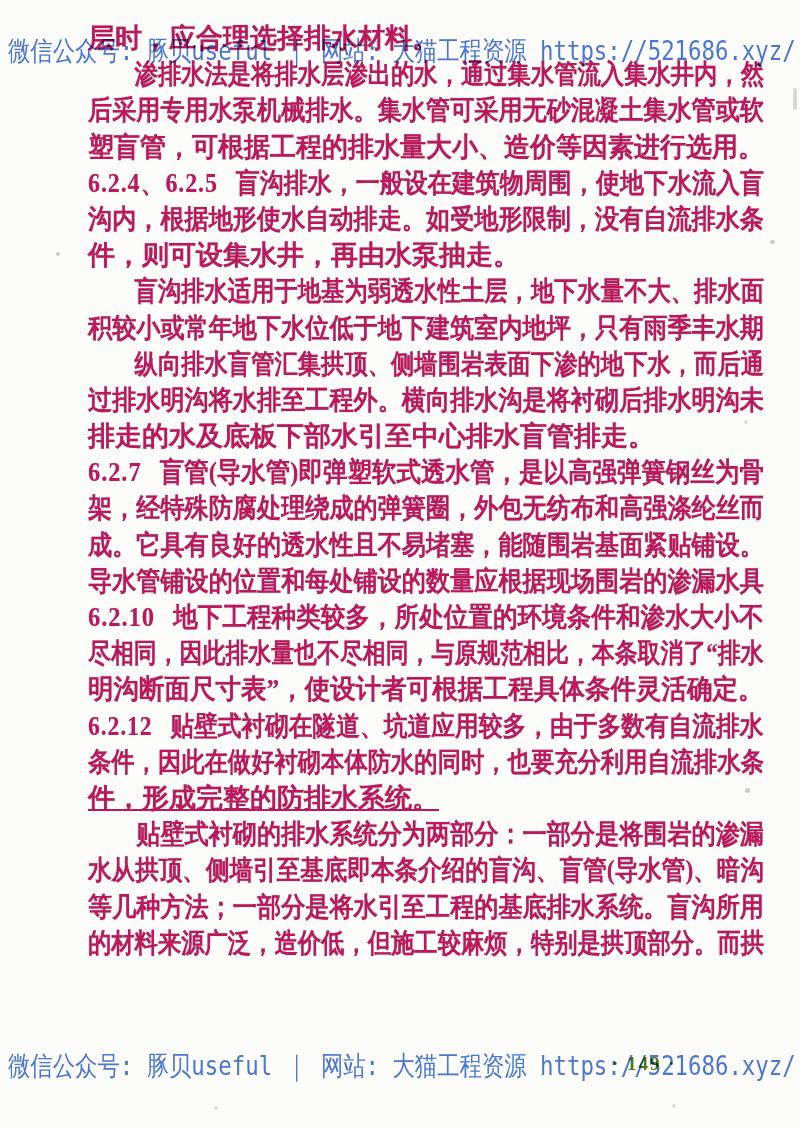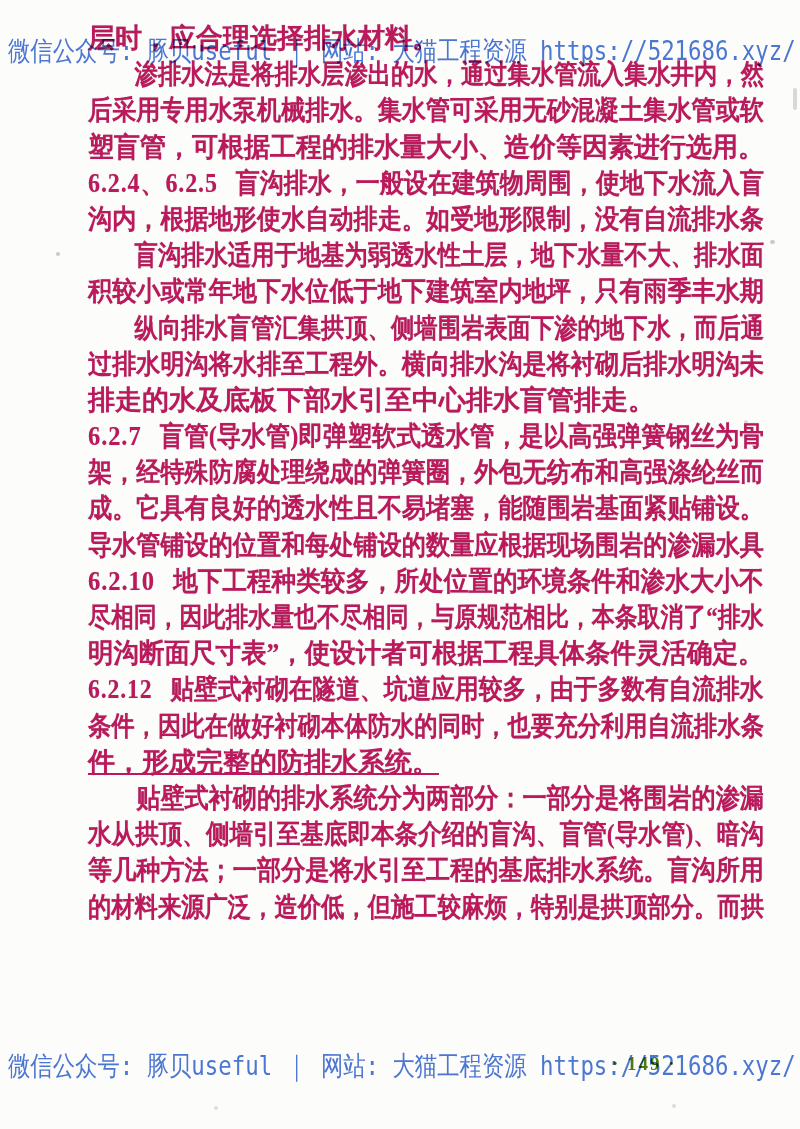--- a/index.html
+++ b/index.html
@@ -48,20 +48,21 @@
 
 <div class="page">
 
   <div class="text-block">
     <div class="line" style="white-space: nowrap;">层时，应合理选择排水材料。</div>
     <div class="line fill indent" style="white-space: nowrap; transform: scaleX(0.863346); transform-origin: left center;">渗排水法是将排水层渗出的水，通过集水管流入集水井内，然</div>
     <div class="line fill" style="white-space: nowrap; transform: scaleX(0.89418); transform-origin: left center;">后采用专用水泵机械排水。集水管可采用无砂混凝土集水管或软</div>
     <div class="line" style="white-space: nowrap; transform: scaleX(0.962963); transform-origin: left center;">塑盲管，可根据工程的排水量大小、造价等因素进行选用。</div>
     <div class="line fill" style="white-space: nowrap; transform: scaleX(0.889474); transform-origin: left center;"><b class="num">6.2.4、6.2.5</b><span>盲沟排水，一般设在建筑物周围，使地下水流入盲</span></div>
     <div class="line fill" style="white-space: nowrap; transform: scaleX(0.89418); transform-origin: left center;">沟内，根据地形使水自动排走。如受地形限制，没有自流排水条</div>
+    <div class="line" style="white-space: nowrap;">件，则可设集水井，再由水泵抽走。</div>
     <div class="line fill indent" style="white-space: nowrap; transform: scaleX(0.863346); transform-origin: left center;">盲沟排水适用于地基为弱透水性土层，地下水量不大、排水面</div>
     <div class="line fill" style="white-space: nowrap; transform: scaleX(0.89418); transform-origin: left center;">积较小或常年地下水位低于地下建筑室内地坪，只有雨季丰水期</div>
     <div class="line fill indent" style="white-space: nowrap; transform: scaleX(0.863346); transform-origin: left center;">纵向排水盲管汇集拱顶、侧墙围岩表面下渗的地下水，而后通</div>
     <div class="line fill" style="white-space: nowrap; transform: scaleX(0.89418); transform-origin: left center;">过排水明沟将水排至工程外。横向排水沟是将衬砌后排水明沟未</div>
     <div class="line" style="white-space: nowrap;">排走的水及底板下部水引至中心排水盲管排走。</div>
     <div class="line fill" style="white-space: nowrap; transform: scaleX(0.907383); transform-origin: left center;"><b class="num">6.2.7</b><span>盲管(导水管)即弹塑软式透水管，是以高强弹簧钢丝为骨</span></div>
     <div class="line fill" style="white-space: nowrap; transform: scaleX(0.89418); transform-origin: left center;">架，经特殊防腐处理绕成的弹簧圈，外包无纺布和高强涤纶丝而</div>
     <div class="line fill" style="white-space: nowrap; transform: scaleX(0.89418); transform-origin: left center;">成。它具有良好的透水性且不易堵塞，能随围岩基面紧贴铺设。</div>
     <div class="line fill" style="white-space: nowrap; transform: scaleX(0.89418); transform-origin: left center;">导水管铺设的位置和每处铺设的数量应根据现场围岩的渗漏水具</div>
     <div class="line fill" style="white-space: nowrap; transform: scaleX(0.911051); transform-origin: left center;"><b class="num">6.2.10</b><span>地下工程种类较多，所处位置的环境条件和渗水大小不</span></div>

